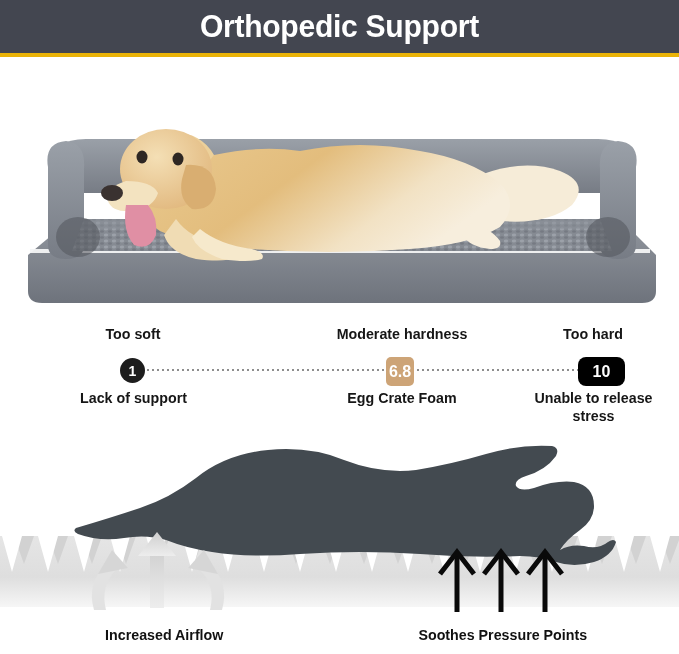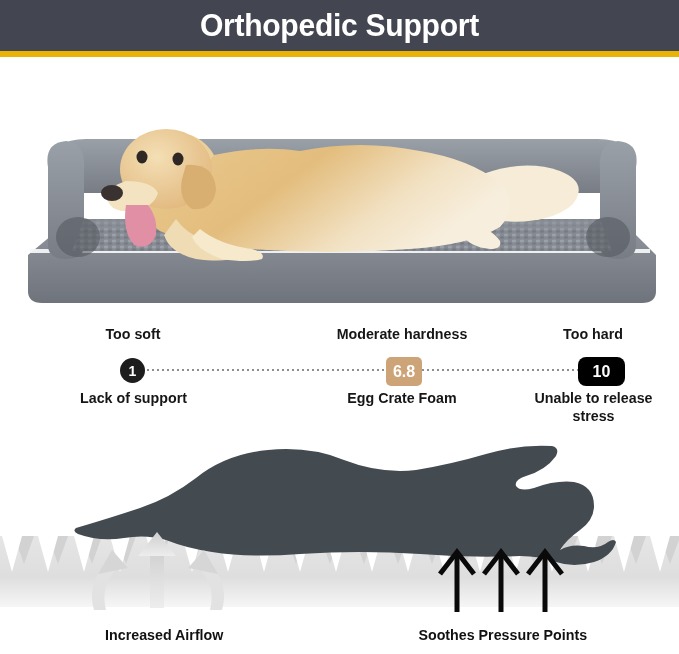--- a/index.html
+++ b/index.html
@@ -10,21 +10,21 @@
     overflow:hidden;
     position:relative;
   }
 
   
   .header{
     position:absolute;left:0;top:0;width:679px;height:57px;
     background:#434650;
     display:flex;align-items:center;justify-content:center;
     box-sizing:border-box;
-    border-bottom:6px solid #eab308;
+    border-bottom:4px solid #eab308;
   }
   .header-title{
     color:#ffffff;
     font-size:32px;
     font-weight:bold;
     letter-spacing:-0.3px;
     transform:scaleX(0.94);
     font-family:"Liberation Sans", sans-serif;
   }
 
@@ -71,21 +71,21 @@
     font-weight:bold;
     font-family:"Liberation Sans", sans-serif;
   }
   .marker-1{
     left:104px;top:33px;width:25px;height:25px;
     border-radius:50%;
     background:#1d1d1d;
     font-size:14px;
   }
   .marker-68{
-    left:370px;top:32px;width:36px;height:29px;
+    left:370px;top:32px;width:28px;height:29px;
     border-radius:5px;
     background:#cda477;
     font-size:16px;
   }
   .marker-10{
     left:562px;top:32px;width:47px;height:29px;
     border-radius:8px;
     background:#000000;
     font-size:16px;
   }

